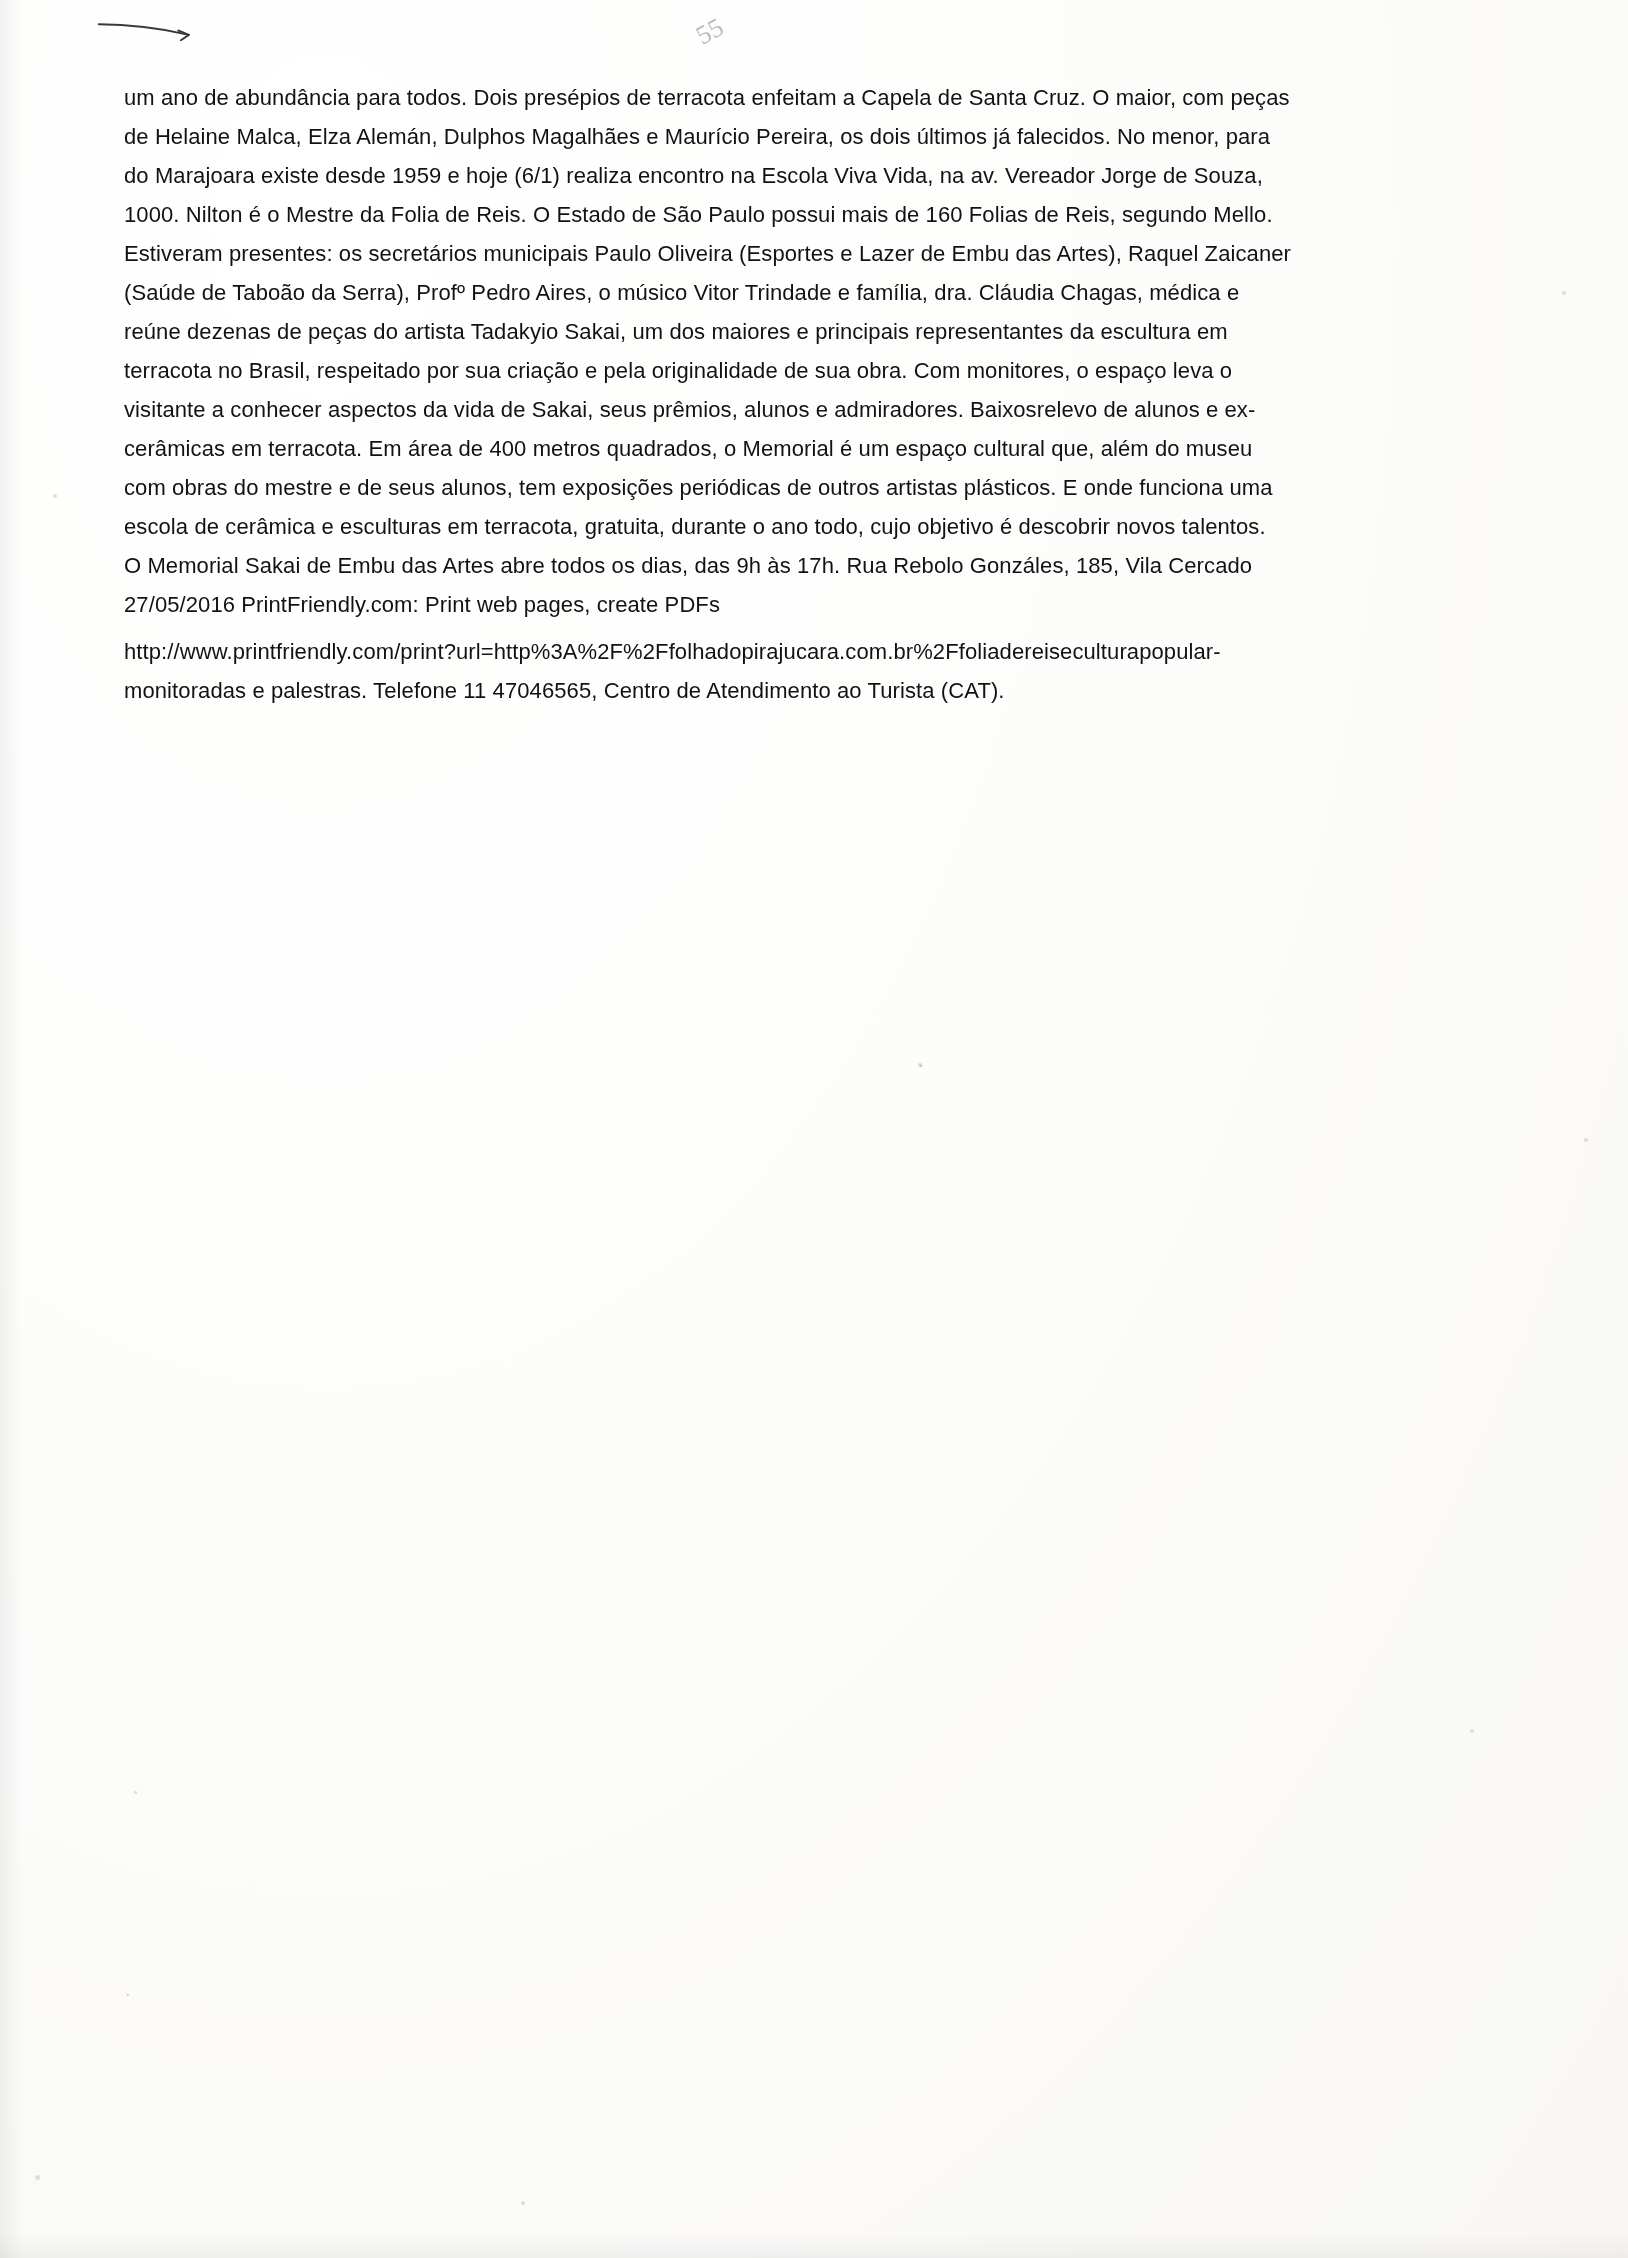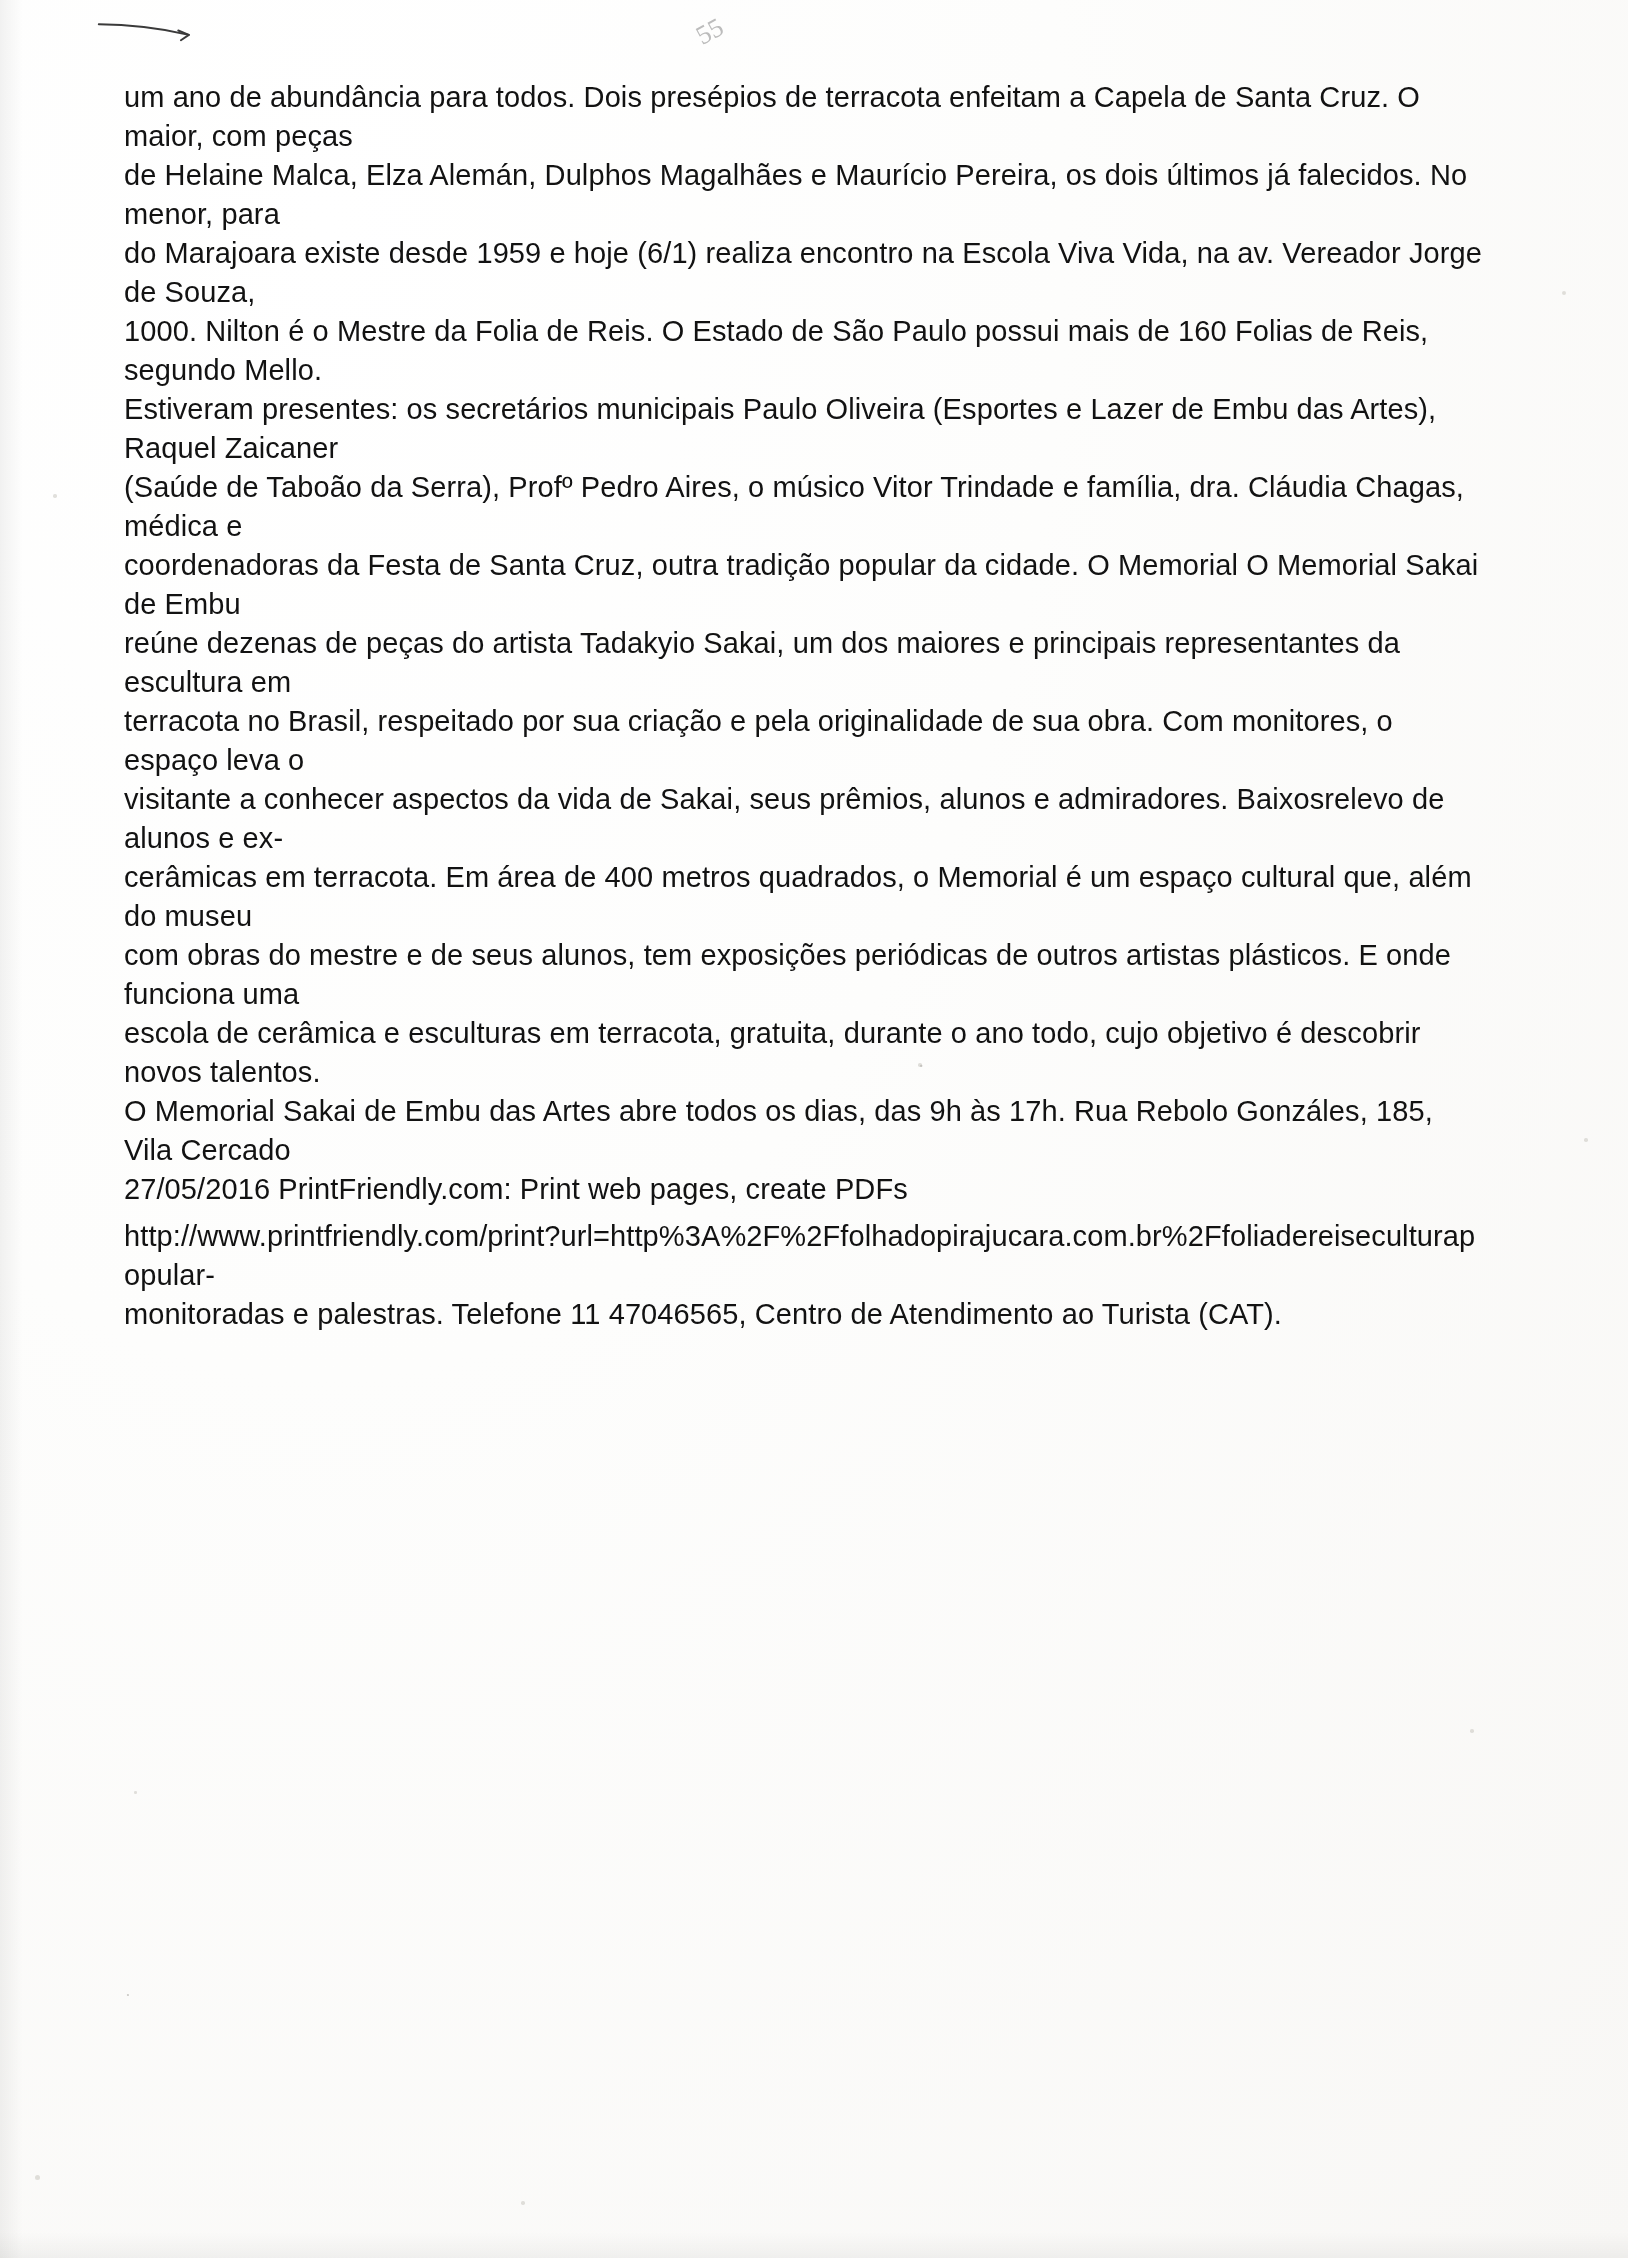--- a/index.html
+++ b/index.html
@@ -53,21 +53,21 @@
     font-size: 26.5px;
     transform: rotate(-28deg);
     opacity: .65;
   }
 
   .text-body {
     position: absolute;
     left: 124px;
     top: 78px;
     width: 1359px;
-    font-size: 29px;
+    font-size: 22px;
     line-height: 39px;
     color: #121212;
     letter-spacing: 0.1px;
     text-align: left;
     font-weight: 400;
   }
   .text-body p {
     margin: 0;
   }
   .text-body .line {
@@ -121,21 +121,20 @@
   <div class="page-scribble">55</div>
 
   <div class="text-body">
     <p>
       <span class="line">um ano de abundância para todos. Dois presépios de terracota enfeitam a Capela de Santa Cruz. O maior, com peças</span>
       <span class="line">de Helaine Malca, Elza Alemán, Dulphos Magalhães e Maurício Pereira, os dois últimos já falecidos. No menor, para</span>
       <span class="line">do Marajoara existe desde 1959 e hoje (6/1) realiza encontro na Escola Viva Vida, na av. Vereador Jorge de Souza,</span>
       <span class="line">1000. Nilton é o Mestre da Folia de Reis. O Estado de São Paulo possui mais de 160 Folias de Reis, segundo Mello.</span>
       <span class="line">Estiveram presentes: os secretários municipais Paulo Oliveira (Esportes e Lazer de Embu das Artes), Raquel Zaicaner</span>
       <span class="line">(Saúde de Taboão da Serra), Profº Pedro Aires, o músico Vitor Trindade e família, dra. Cláudia Chagas, médica e</span>
-      <span class="line">coordenadoras da Festa de Santa Cruz, outra tradição popular da cidade. O Memorial O Memorial Sakai de Embu</span>
       <span class="line">reúne dezenas de peças do artista Tadakyio Sakai, um dos maiores e principais representantes da escultura em</span>
       <span class="line">terracota no Brasil, respeitado por sua criação e pela originalidade de sua obra. Com monitores, o espaço leva o</span>
       <span class="line">visitante a conhecer aspectos da vida de Sakai, seus prêmios, alunos e admiradores. Baixosrelevo de alunos e ex-</span>
       <span class="line">cerâmicas em terracota. Em área de 400 metros quadrados, o Memorial é um espaço cultural que, além do museu</span>
       <span class="line">com obras do mestre e de seus alunos, tem exposições periódicas de outros artistas plásticos. E onde funciona uma</span>
       <span class="line">escola de cerâmica e esculturas em terracota, gratuita, durante o ano todo, cujo objetivo é descobrir novos talentos.</span>
       <span class="line">O Memorial Sakai de Embu das Artes abre todos os dias, das 9h às 17h. Rua Rebolo Gonzáles, 185, Vila Cercado</span>
       <span class="line">27/05/2016 PrintFriendly.com: Print web pages, create PDFs</span>
       <span class="line url-line">http://www.printfriendly.com/print?url=http%3A%2F%2Ffolhadopirajucara.com.br%2Ffoliadereiseculturapopular-</span>
       <span class="line">monitoradas e palestras. Telefone 11 47046565, Centro de Atendimento ao Turista (CAT).</span>

